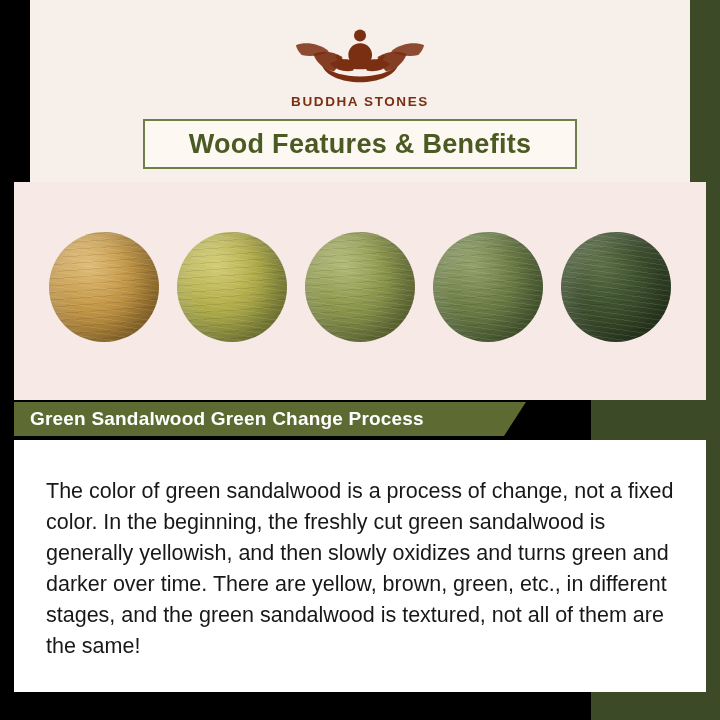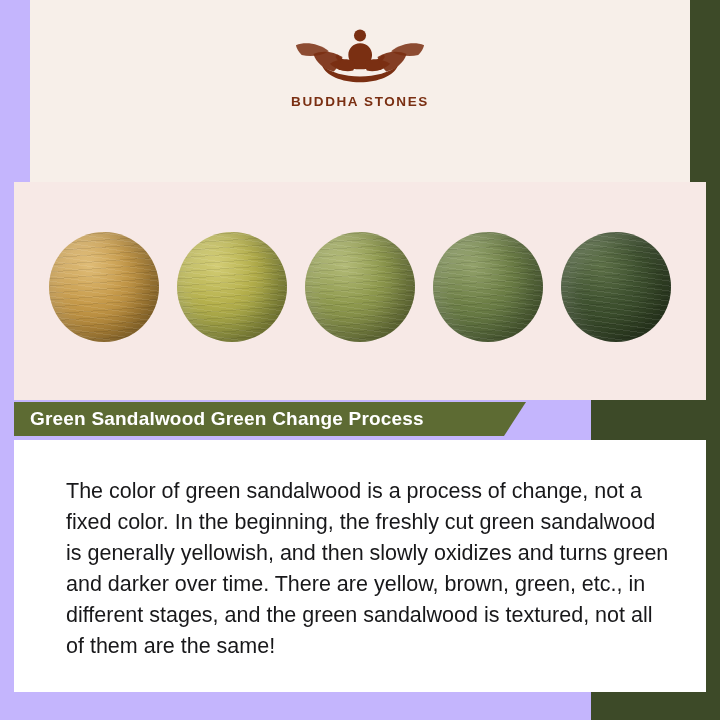--- a/index.html
+++ b/index.html
@@ -10,21 +10,21 @@
     width: 720px;
     height: 720px;
     font-family: "Liberation Sans", sans-serif;
     background: #3d4a28;
     overflow: hidden;
   }
   .page {
     position: relative;
     width: 591px;
     height: 720px;
-    background: #c4b5fd;
+    background: #000000;
   }
 
   
   .header {
     position: absolute;
     left: 30px;
     top: 0;
     width: 660px;
     height: 182px;
     background: #f7efe9;
@@ -132,21 +132,21 @@
 
   
   .body-card {
     position: absolute;
     left: 14px;
     top: 440px;
     width: 692px;
     height: 252px;
     background: #ffffff;
     box-sizing: border-box;
-    padding: 36px 30px 0 52px;
+    padding: 36px 30px 0 32px;
   }
   .body-card p {
     margin: 0;
     font-size: 21.5px;
     line-height: 31px;
     color: #18181a;
   }
 </style>
 </head>
 <body>
@@ -171,20 +171,23 @@
 
           <path d="M48 30c-11-8-24-10-34-6 1 4 3 7 6 10 9 2 19 1 28-4z" opacity="0.85"></path>
           <path d="M112 30c11-8 24-10 34-6-1 4-3 7-6 10-9 2-19 1-28-4z" opacity="0.85"></path>
 
           <path d="M80 56c-16 0-30-4-39-11 4 10 20 17 39 17s35-7 39-17c-9 7-23 11-39 11z"></path>
         </g>
       </svg>
       <div class="logo-text">BUDDHA STONES</div>
     </div>
 
+    <div class="title-box">
+      <span class="title-text">Wood Features &amp; Benefits</span>
+    </div>
   </div>
 
   <div class="swatch-band">
     <div class="swatch-row">
       <div class="swatch" id="sw0" title="Freshly cut yellow" style="background: radial-gradient(circle at 36% 30%, rgb(224, 189, 120) 0%, rgb(198, 154, 74) 38%, rgb(185, 139, 58) 66%, rgb(143, 106, 42) 100%);">
           <span class="grain"></span>
         </div>
       <div class="swatch" id="sw1" title="Yellow green" style="background: radial-gradient(circle at 36% 30%, rgb(211, 205, 118) 0%, rgb(181, 176, 76) 38%, rgb(159, 162, 70) 66%, rgb(125, 130, 53) 100%);">
           <span class="grain"></span>
         </div>

